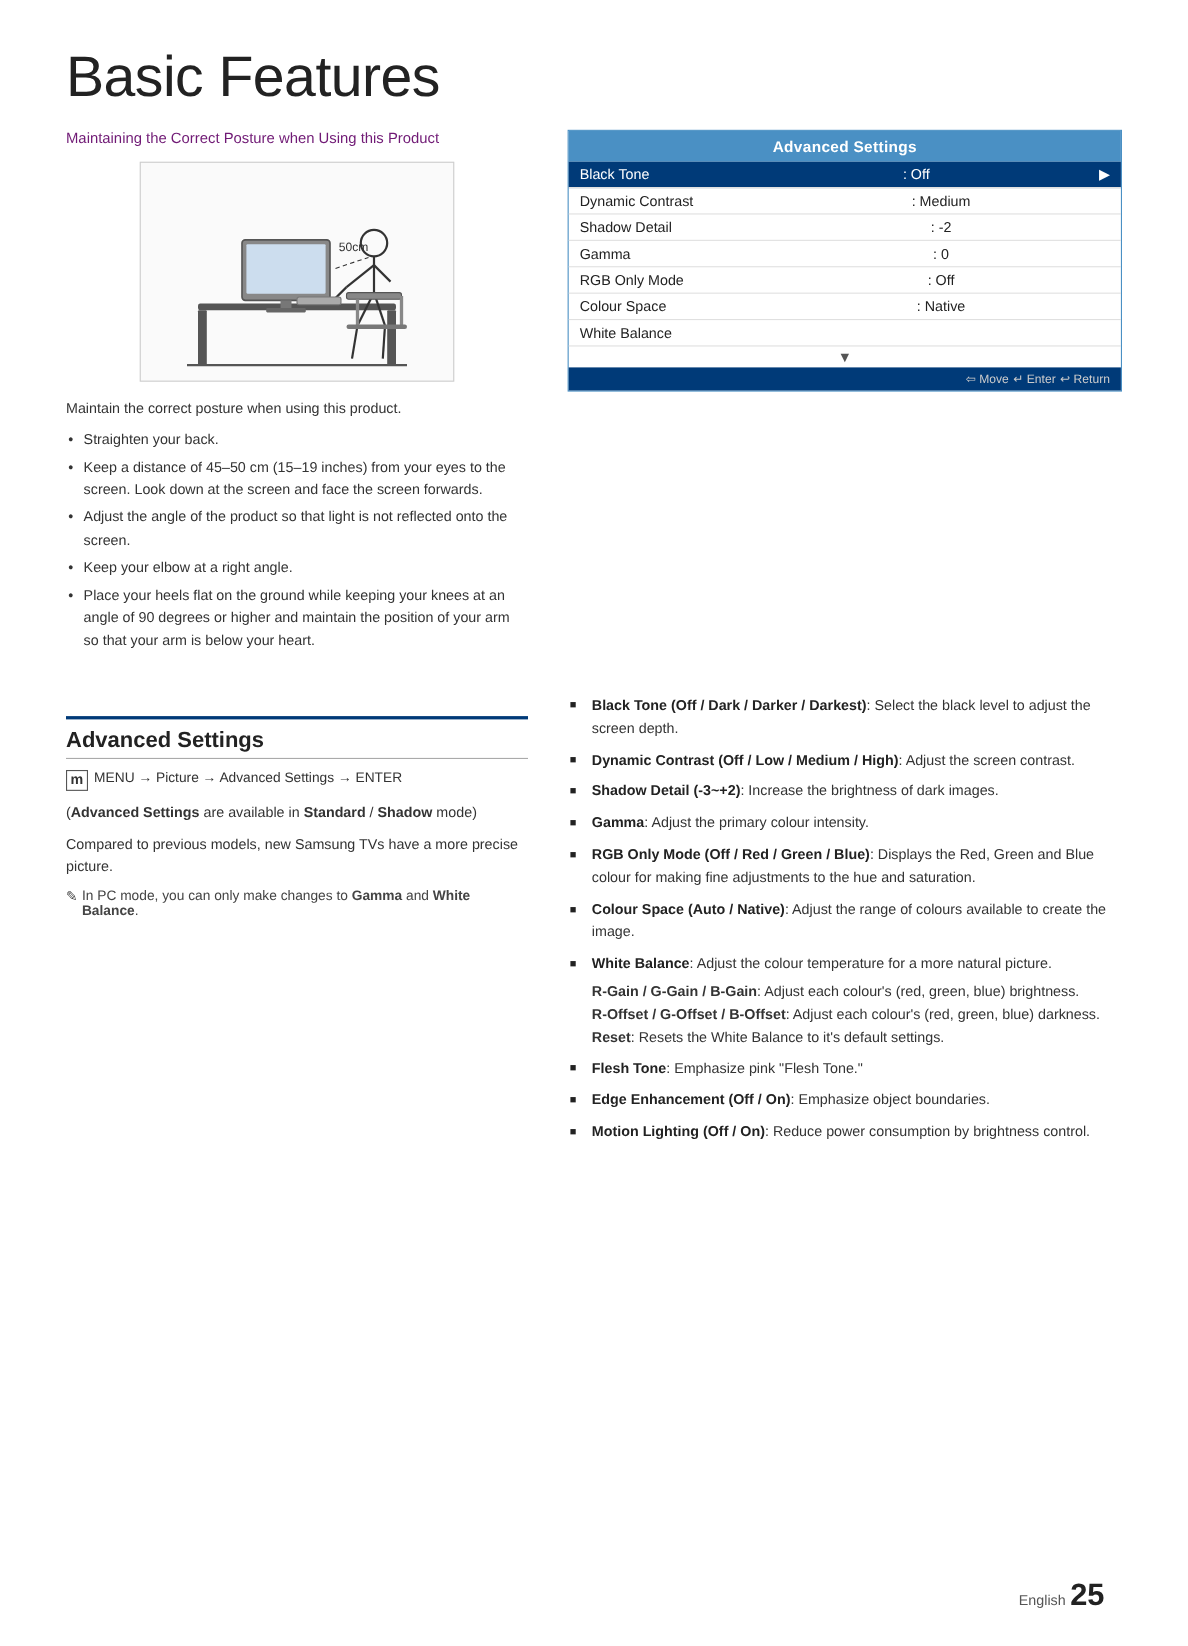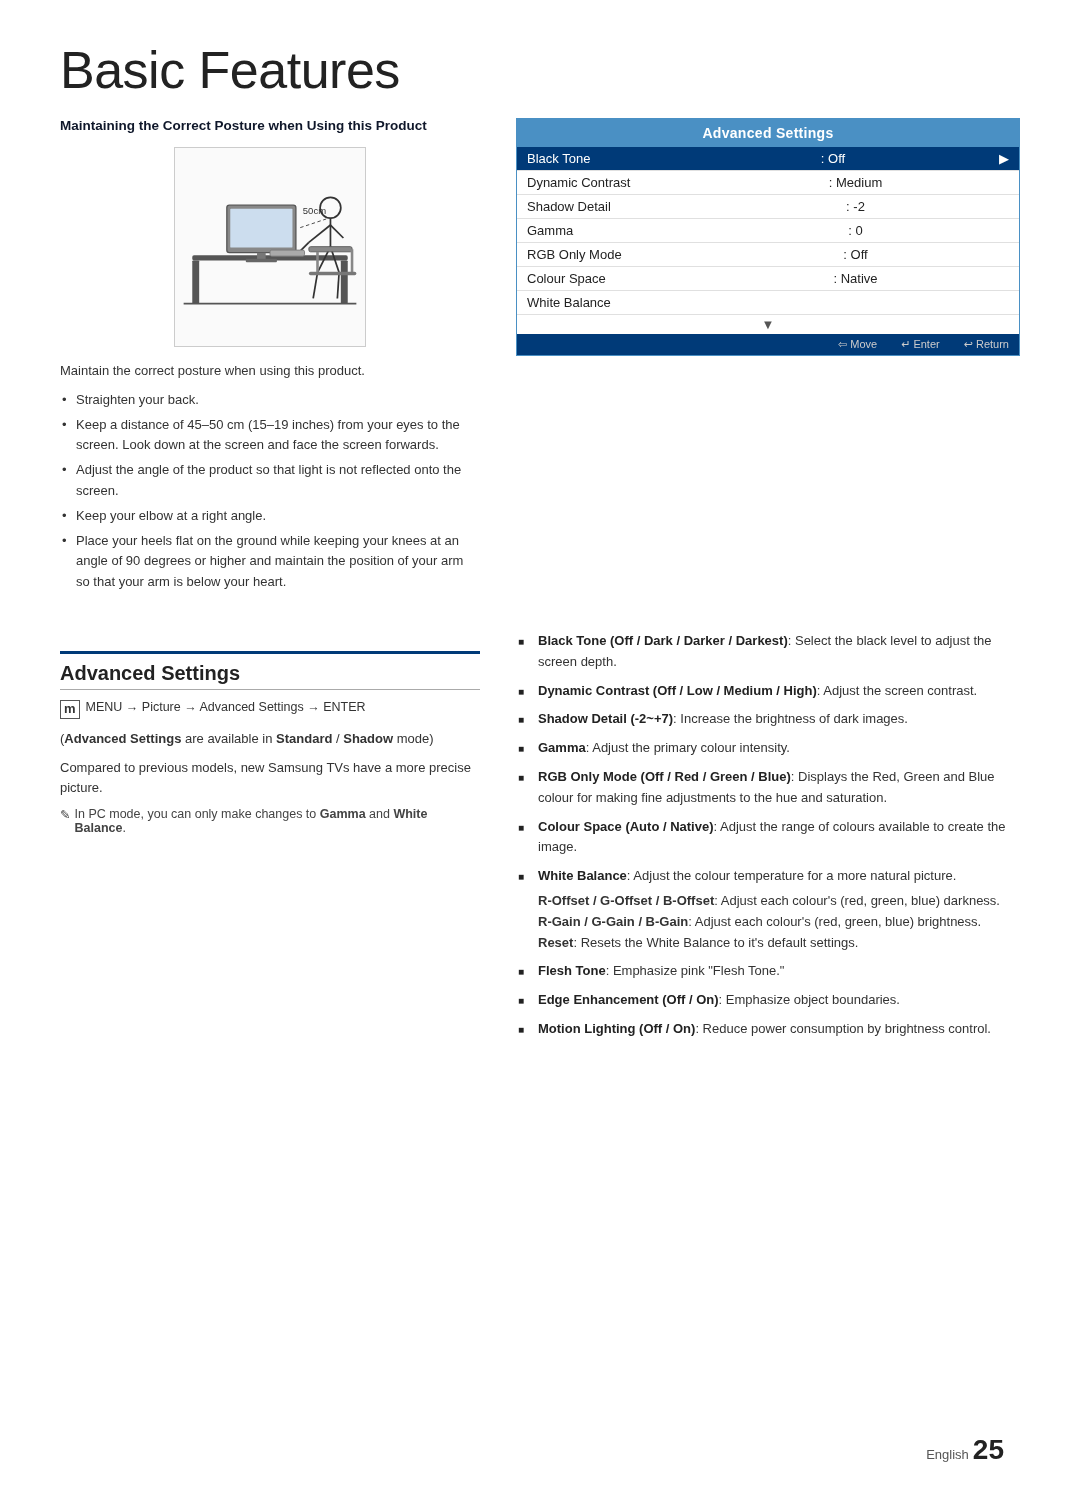--- a/index.html
+++ b/index.html
@@ -20,44 +20,44 @@
     }
     .page-title {
       font-size: 52px;
       font-weight: 300;
       color: #222;
       margin-bottom: 18px;
       letter-spacing: -0.5px;
     }
     .section-subtitle {
       font-size: 13.5px;
-      font-weight: bold;
-      color: #0f172a;
+      font-weight: normal;
+      color: #701a75;
       margin-bottom: 14px;
     }
     .two-col {
       display: flex;
       gap: 36px;
       margin-bottom: 24px;
     }
     .left-col {
       flex: 0 0 420px;
       max-width: 420px;
     }
     .right-col {
       flex: 1;
     }
     
     .posture-illustration {
-      width: 192px;
+      width: 286px;
       height: 200px;
       border: 1px solid #ccc;
       margin: 0 auto 14px auto;
       display: flex;
-      align-items: flex-start;
+      align-items: flex-end;
       justify-content: center;
       background: #fafafa;
       position: relative;
       overflow: hidden;
     }
     .posture-illustration svg {
       width: 220px;
       height: 180px;
     }
     .body-text {
@@ -128,21 +128,21 @@
       color: #fff;
     }
     .adv-panel-footer {
       background: #003a78;
       color: #ccc;
       font-size: 11px;
       padding: 4px 10px;
       text-align: right;
       display: flex;
       justify-content: flex-end;
-      gap: 24px;
+      gap: 4px;
     }
     .adv-panel-down {
       text-align: center;
       padding: 2px 0;
       color: #555;
       font-size: 13px;
     }
     
     .desc-list {
       list-style: none;
@@ -395,29 +395,29 @@
       <div class="note-italic">
         <span>✎</span>
         <span>In PC mode, you can only make changes to <b>Gamma</b> and <b>White Balance</b>.</span>
       </div>
     </div>
 
     <div class="adv-main-right">
       <ul class="desc-list" id="desc-list-main">
           <li><b>Black Tone (Off / Dark / Darker / Darkest)</b>: Select the black level to adjust the screen depth.</li>
           <li><b>Dynamic Contrast (Off / Low / Medium / High)</b>: Adjust the screen contrast.</li>
-          <li><b>Shadow Detail (-2~+7)</b>: Increase the brightness of dark images.</li>
+          <li><b>Shadow Detail (-3~+2)</b>: Increase the brightness of dark images.</li>
           <li><b>Gamma</b>: Adjust the primary colour intensity.</li>
           <li><b>RGB Only Mode (Off / Red / Green / Blue)</b>: Displays the Red, Green and Blue colour for making fine adjustments to the hue and saturation.</li>
           <li><b>Colour Space (Auto / Native)</b>: Adjust the range of colours available to create the image.</li>
           <li><b>White Balance</b>: Adjust the colour temperature for a more natural picture.</li>
         </ul>
       <div class="r-offset-section" id="r-offset-section">
+          <p style="font-size: 13px; color: rgb(51, 51, 51); line-height: 1.6;"><b>R-Gain / G-Gain / B-Gain</b>: Adjust each colour's (red, green, blue) brightness.</p>
           <p style="font-size: 13px; color: rgb(51, 51, 51); line-height: 1.6;"><b>R-Offset / G-Offset / B-Offset</b>: Adjust each colour's (red, green, blue) darkness.</p>
-          <p style="font-size: 13px; color: rgb(51, 51, 51); line-height: 1.6;"><b>R-Gain / G-Gain / B-Gain</b>: Adjust each colour's (red, green, blue) brightness.</p>
           <p style="font-size: 13px; color: rgb(51, 51, 51); line-height: 1.6;"><b>Reset</b>: Resets the White Balance to it's default settings.</p>
         </div>
       <ul class="desc-list" id="desc-list-2">
           <li><b>Flesh Tone</b>: Emphasize pink "Flesh Tone."</li>
           <li><b>Edge Enhancement (Off / On)</b>: Emphasize object boundaries.</li>
           <li><b>Motion Lighting (Off / On)</b>: Reduce power consumption by brightness control.</li>
         </ul>
     </div>
 
   </div>

